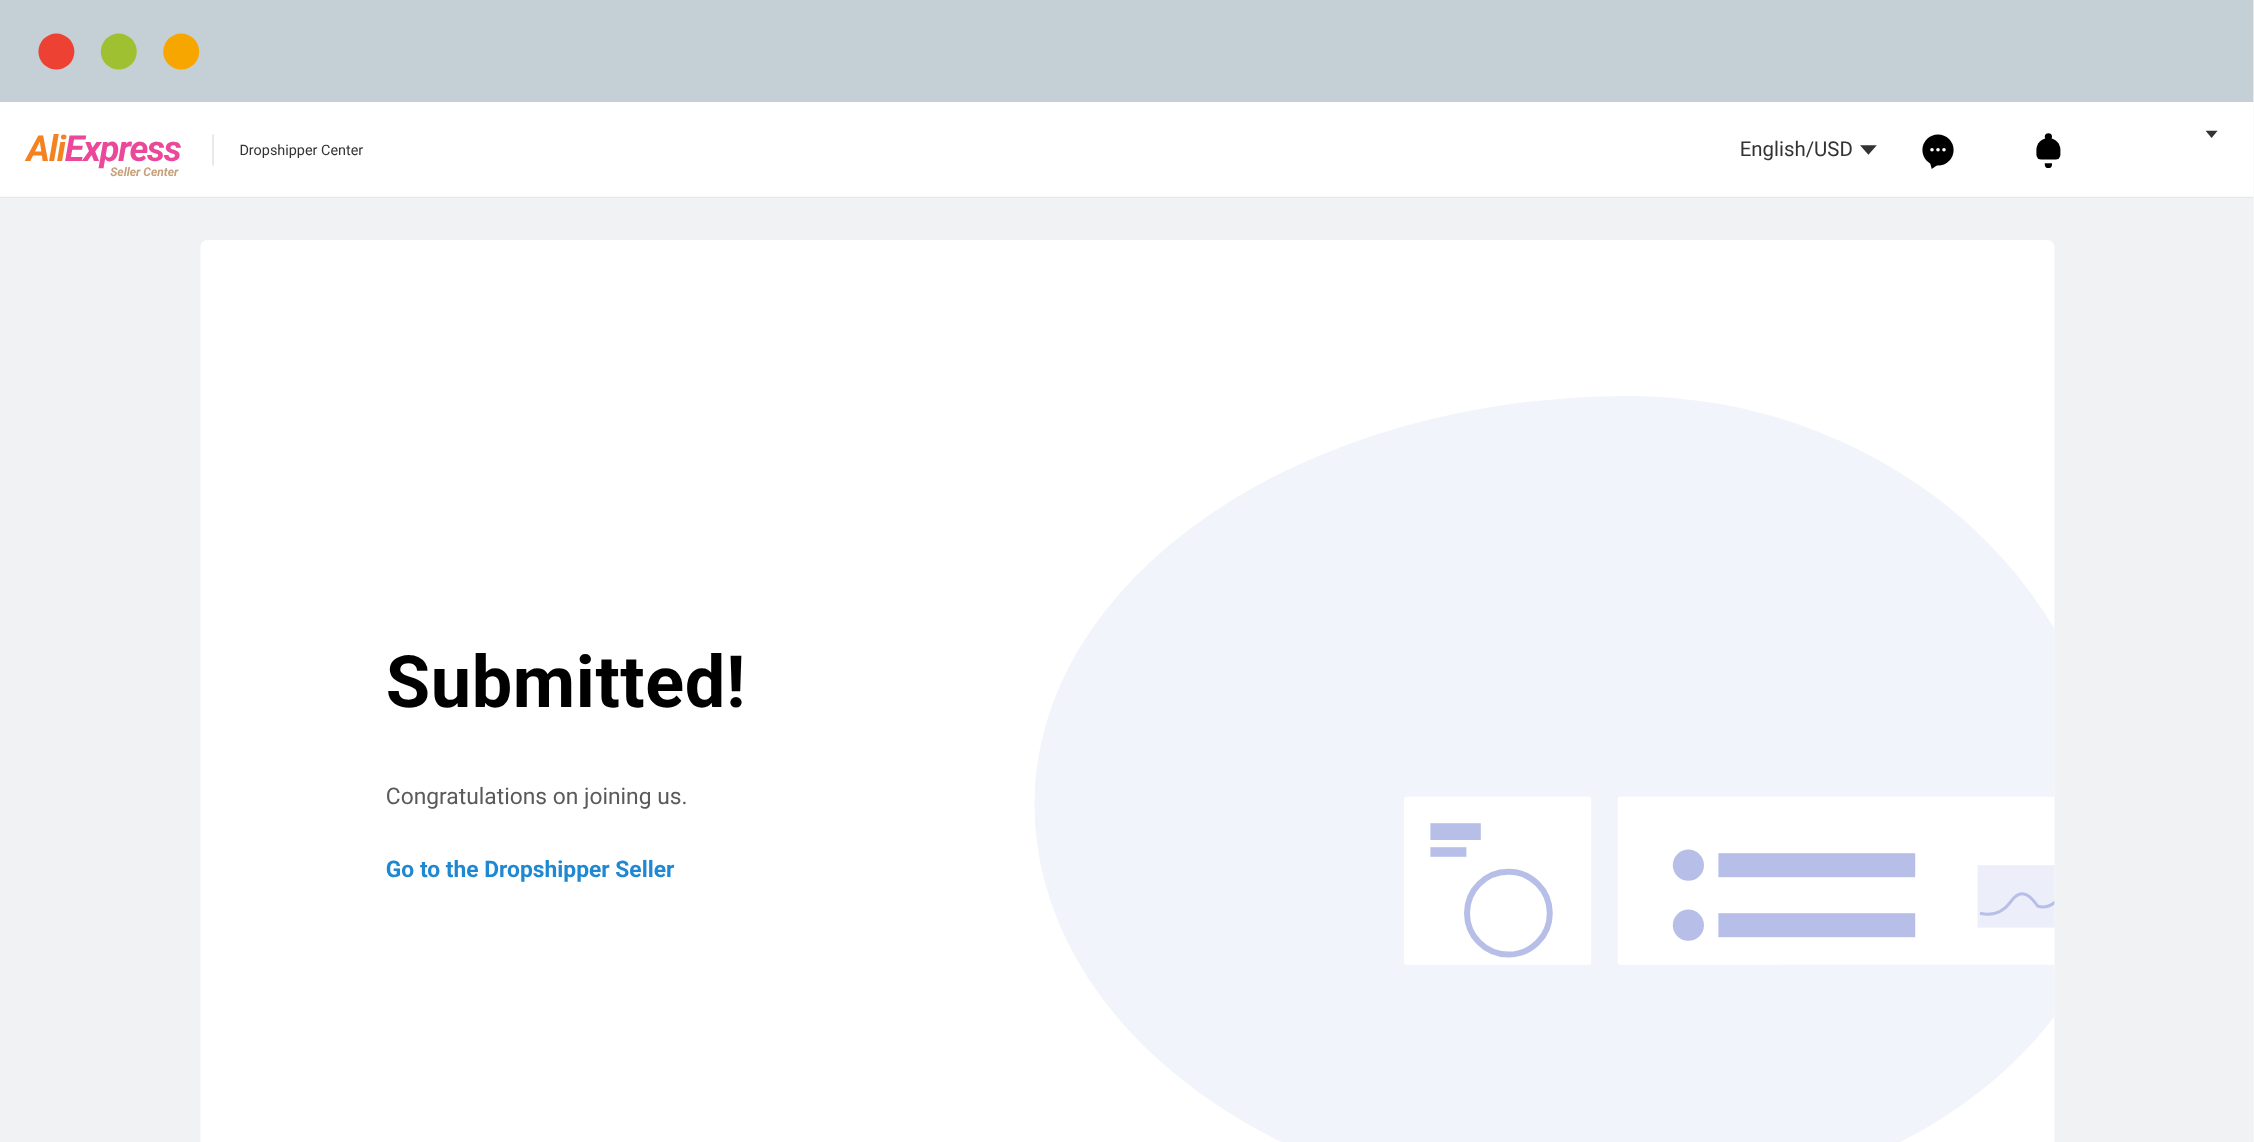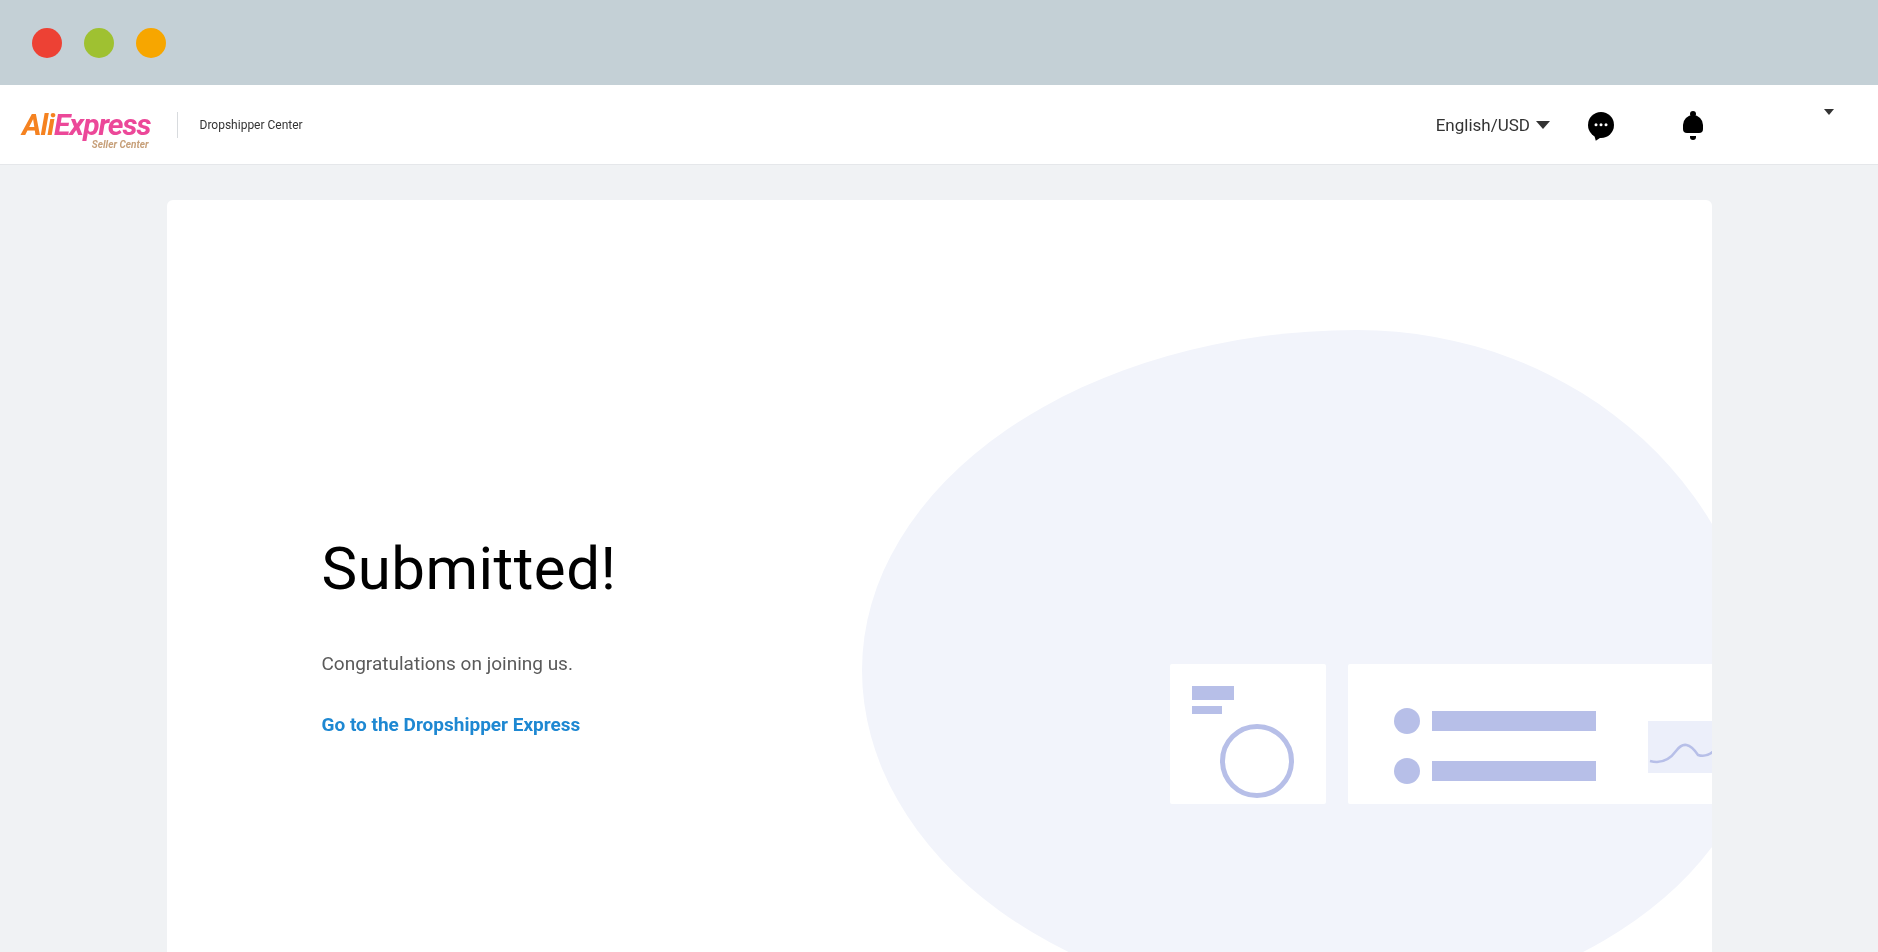--- a/index.html
+++ b/index.html
@@ -29,21 +29,21 @@
     }
     .dot-red { background: #ed4134; }
     .dot-yellow { background: #9fc131; }
     .dot-green { background: #f7a600; }
     .header {
       height: 80px;
       background: #ffffff;
       border-bottom: 1px solid #e5e7ea;
       display: flex;
       align-items: center;
-      padding: 0 44px 0 22px;
+      padding: 0 30px 0 22px;
     }
     .logo-wrap {
       display: flex;
       align-items: baseline;
       position: relative;
     }
     .logo-ali {
       color: #f58220;
       font-size: 30px;
       font-weight: 700;
@@ -185,21 +185,21 @@
       background: #f2f4fb;
       border-radius: 55% 45% 48% 52% / 50% 55% 45% 50%;
     }
     .text-block {
       position: absolute;
       left: 155px;
       top: 333px;
     }
     .heading {
       font-size: 60px;
-      font-weight: 400;
+      font-weight: 700;
       color: #000;
       letter-spacing: 0.5px;
     }
     .subtext {
       margin-top: 48px;
       font-size: 19px;
       color: #5a5a5a;
     }
     .link {
       margin-top: 38px;
@@ -312,21 +312,21 @@
     <span class="caret-down small"></span>
   </div>
 </div>
 
 <div class="content-card">
   <div class="blob"></div>
 
   <div class="text-block">
     <div class="heading">Submitted!</div>
     <div class="subtext">Congratulations on joining us.</div>
-    <a class="link">Go to the Dropshipper Express</a>
+    <a class="link">Go to the Dropshipper Seller</a>
   </div>
 
   <div class="illus-card illus-left">
     <div class="bar1"></div>
     <div class="bar2"></div>
     <div class="circ"></div>
   </div>
 
   <div class="illus-card illus-right">
     <div class="row-dot r1d"></div>

